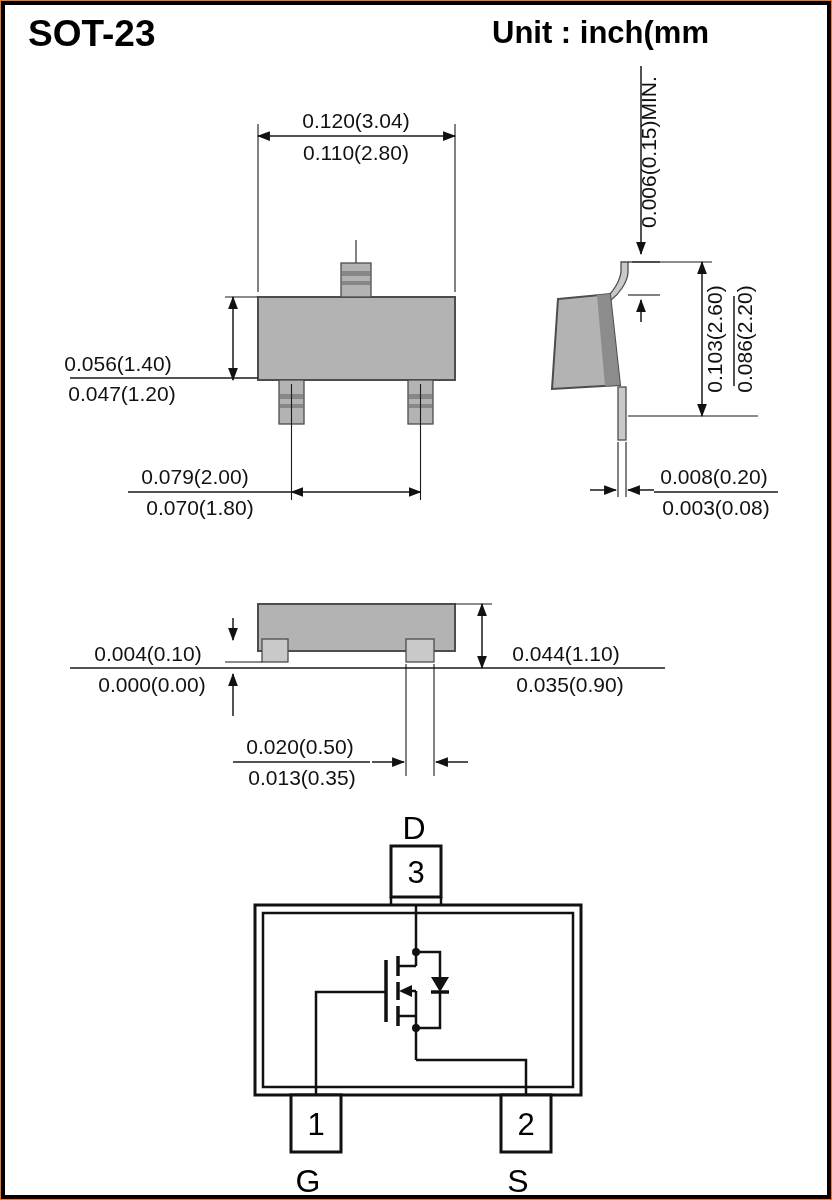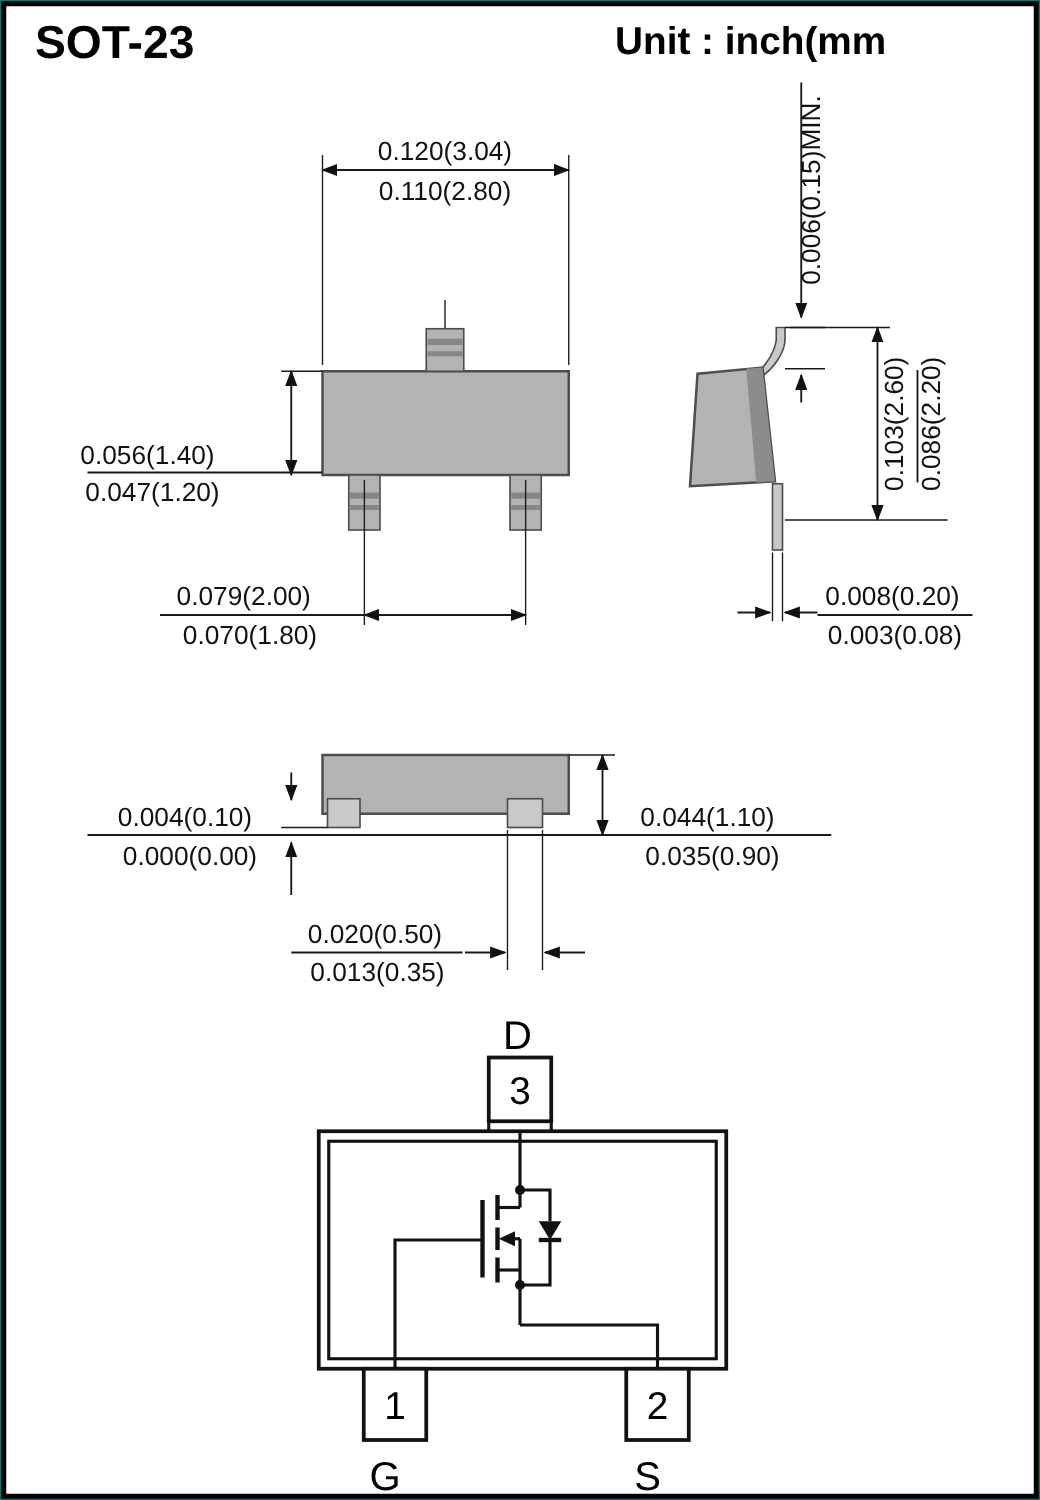--- a/index.html
+++ b/index.html
@@ -1,16 +1,16 @@
 <!DOCTYPE html>
 <html><head>
 <meta charset="utf-8">
 <style>
   html,body{margin:0;padding:0;background:#ffffff;}
-  .page{width:832px;height:1200px;position:relative;background:#0f766e;}
+  .page{width:832px;height:1200px;position:relative;background:#f97316;}
   svg{display:block;}
   text{font-family:"Liberation Sans", sans-serif;}
   .title{font-size:37px;font-weight:bold;fill:#000;}
   .unit{font-size:31px;font-weight:bold;fill:#000;}
   .dim{font-size:21px;fill:#111;stroke:none;}
   .pinnum{font-size:31px;fill:#000;stroke:none;}
   .pinname{font-size:32px;fill:#000;stroke:none;}
   .outline{stroke:#4d4d4d;stroke-width:2;}
   .thin{stroke:#4d4d4d;stroke-width:1.3;}
   .pkg{fill:#b3b3b3;}

